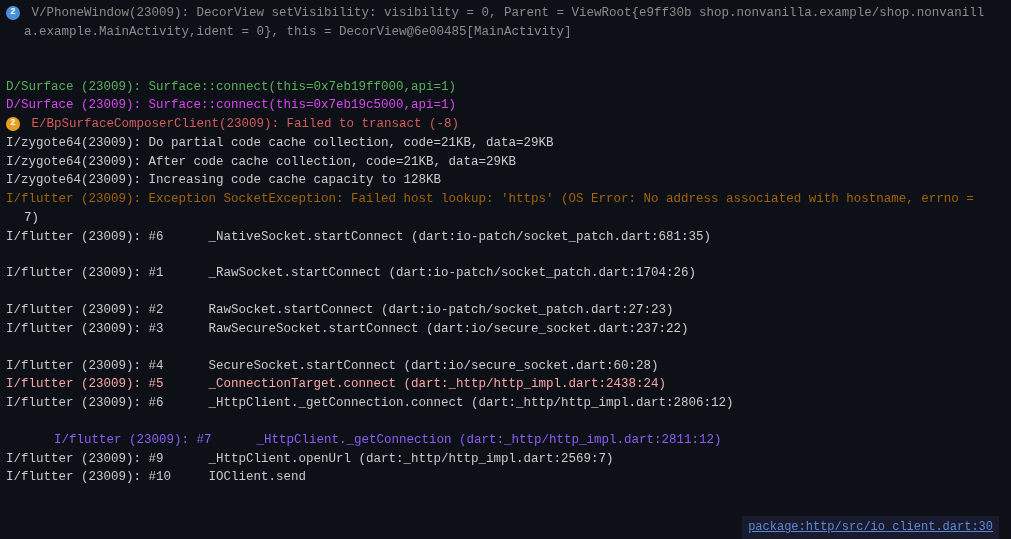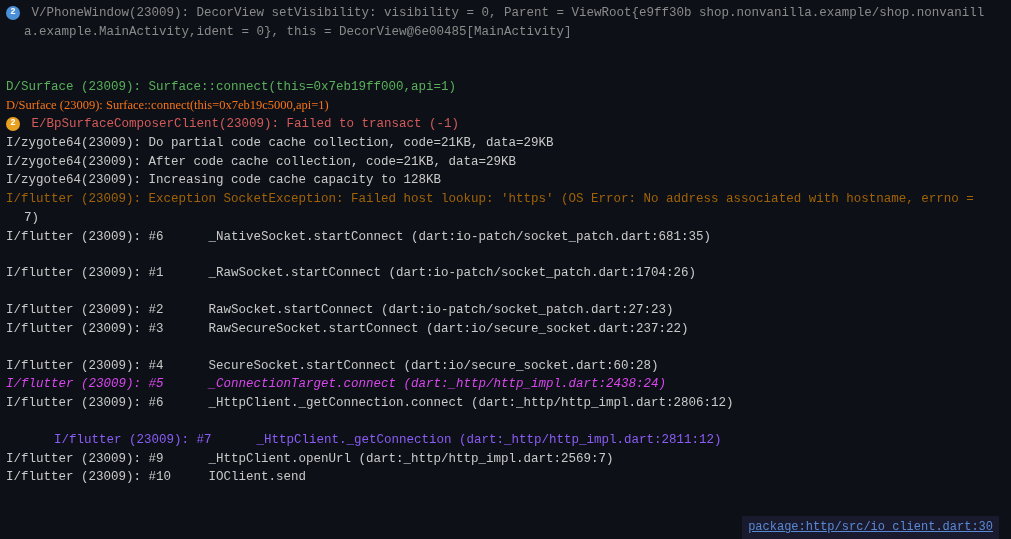--- a/index.html
+++ b/index.html
@@ -64,36 +64,36 @@
 </head>
 <body>
 
 <div class="log-container">
   <div id="log-lines">
       <div class="log-line"><span class="badge">2</span><span style="color: rgb(138, 138, 138);"> V/PhoneWindow(23009): DecorView setVisibility: visibility = 0, Parent = ViewRoot{e9ff30b shop.nonvanilla.example/shop.nonvanill</span></div>
       <div class="log-line" style="padding-left: 18px;"><span style="color: rgb(138, 138, 138);">a.example.MainActivity,ident = 0}, this = DecorView@6e00485[MainActivity]</span></div>
       <div class="empty-line"></div>
       <div class="empty-line"></div>
       <div class="log-line"><span style="color: rgb(90, 175, 90);">D/Surface (23009): Surface::connect(this=0x7eb19ff000,api=1)</span></div>
-      <div class="log-line"><span style="color: #f97316; font-family: Liberation Serif, serif;">D/Surface (23009): Surface::connect(this=0x7eb19c5000,api=1)</span></div>
-      <div class="log-line"><span class="badge badge-orange">2</span><span style="color: rgb(212, 90, 90);"> E/BpSurfaceComposerClient(23009): Failed to transact (-1)</span></div>
+      <div class="log-line"><span style="color: #d946ef;">D/Surface (23009): Surface::connect(this=0x7eb19c5000,api=1)</span></div>
+      <div class="log-line"><span class="badge badge-orange">2</span><span style="color: rgb(212, 90, 90);"> E/BpSurfaceComposerClient(23009): Failed to transact (-8)</span></div>
       <div class="log-line"><span style="color: rgb(201, 201, 201);">I/zygote64(23009): Do partial code cache collection, code=21KB, data=29KB</span></div>
       <div class="log-line"><span style="color: rgb(201, 201, 201);">I/zygote64(23009): After code cache collection, code=21KB, data=29KB</span></div>
       <div class="log-line"><span style="color: rgb(201, 201, 201);">I/zygote64(23009): Increasing code cache capacity to 128KB</span></div>
       <div class="log-line"><span style="color: #a16207;">I/flutter (23009): Exception SocketException: Failed host lookup: 'https' (OS Error: No address associated with hostname, errno =</span></div>
       <div class="log-line" style="padding-left: 18px;"><span style="color: rgb(201, 201, 201);">7)</span></div>
       <div class="log-line"><span style="color: rgb(201, 201, 201);">I/flutter (23009): #6      _NativeSocket.startConnect (dart:io-patch/socket_patch.dart:681:35)</span></div>
       <div class="empty-line"></div>
       <div class="log-line"><span style="color: rgb(201, 201, 201);">I/flutter (23009): #1      _RawSocket.startConnect (dart:io-patch/socket_patch.dart:1704:26)</span></div>
       <div class="empty-line"></div>
       <div class="log-line"><span style="color: rgb(201, 201, 201);">I/flutter (23009): #2      RawSocket.startConnect (dart:io-patch/socket_patch.dart:27:23)</span></div>
       <div class="log-line"><span style="color: rgb(201, 201, 201);">I/flutter (23009): #3      RawSecureSocket.startConnect (dart:io/secure_socket.dart:237:22)</span></div>
       <div class="empty-line"></div>
       <div class="log-line"><span style="color: rgb(201, 201, 201);">I/flutter (23009): #4      SecureSocket.startConnect (dart:io/secure_socket.dart:60:28)</span></div>
-      <div class="log-line"><span style="color: #d946ef; font-style: italic;">I/flutter (23009): #5      _ConnectionTarget.connect (dart:_http/http_impl.dart:2438:24)</span></div>
+      <div class="log-line"><span style="color: #fca5a5;">I/flutter (23009): #5      _ConnectionTarget.connect (dart:_http/http_impl.dart:2438:24)</span></div>
       <div class="log-line"><span style="color: rgb(201, 201, 201);">I/flutter (23009): #6      _HttpClient._getConnection.connect (dart:_http/http_impl.dart:2806:12)</span></div>
       <div class="empty-line"></div>
       <div class="log-line"><span style="color: #8b5cf6; margin-left: 48px;">I/flutter (23009): #7      _HttpClient._getConnection (dart:_http/http_impl.dart:2811:12)</span></div>
       <div class="log-line"><span style="color: rgb(201, 201, 201);">I/flutter (23009): #9      _HttpClient.openUrl (dart:_http/http_impl.dart:2569:7)</span></div>
       <div class="log-line"><span style="color: rgb(201, 201, 201);">I/flutter (23009): #10     IOClient.send</span></div>
     </div>
 </div>
 <div class="bottom-bar">
   <a>package:http/src/io_client.dart:30</a>
 </div>

